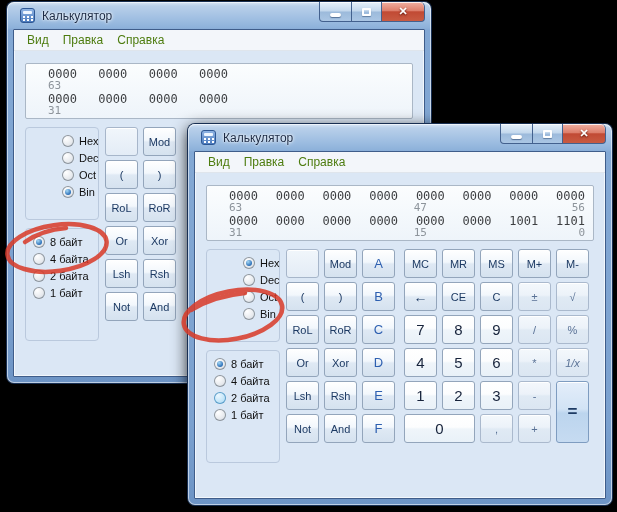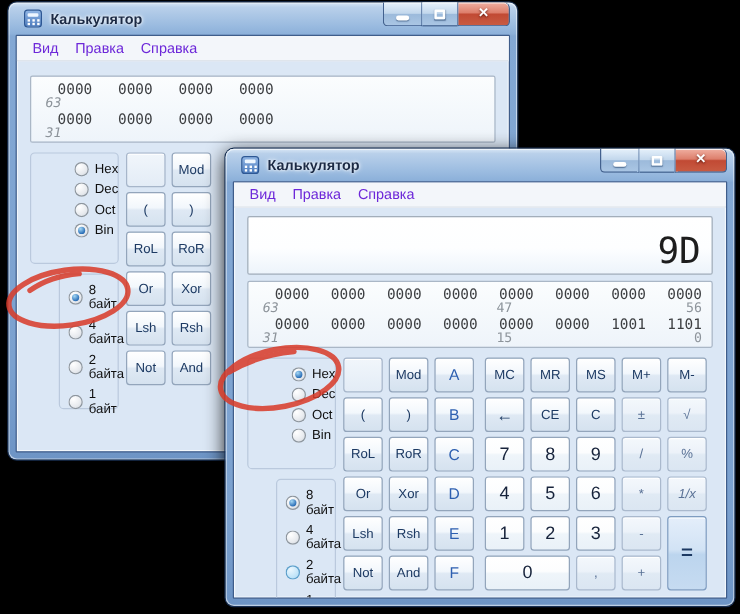--- a/index.html
+++ b/index.html
@@ -14,21 +14,21 @@
     position:absolute; width:424px; height:381px;
     border-radius:7px; padding:27px 6px 6px;
     background:linear-gradient(180deg,#d9e7f6 0px,#b9d0ea 4px,#9dbde1 18px,#8db1da 26px,#83a8d4 28px,#7ba1cf 300px,#6d94c5 381px);
     box-shadow: inset 0 0 0 1px rgba(255,255,255,.55), 0 0 0 1px #182f52, 0 4px 16px rgba(0,0,0,.9);
   }
   #back-window  { left:7px;  top:2px;  z-index:1; }
   #front-window { left:188px; top:124px; z-index:2; }
 
   .titlebar { position:absolute; top:0; left:0; right:0; height:27px;
     display:flex; align-items:center; padding-left:13px; gap:7px; }
-  .title-text { font-size:12px; color:#1b2a45; text-shadow:0 0 4px #fff, 0 0 2px #fff;font-weight:bold; }
+  .title-text { font-size:12px; color:#1b2a45; text-shadow:0 0 4px #fff, 0 0 2px #fff; }
 
   .calc-icon { width:15px; height:15px; border-radius:3px; position:relative;
     background:linear-gradient(180deg,#8fb4e4,#4d7cbe); border:1px solid #2d5794; }
   .calc-icon::before { content:""; position:absolute; left:2px; right:2px; top:2px; height:3px;
     background:#eef6ff; border-radius:1px; }
   .calc-icon::after { content:""; position:absolute; left:2px; top:7px; width:2px; height:2px; background:#fff;
     box-shadow:4px 0 #fff, 8px 0 #fff, 0 3px #fff, 4px 3px #fff, 8px 3px #fff; }
 
   
   .caption { position:absolute; top:0; right:6px; display:flex; height:20px; }
@@ -43,48 +43,48 @@
     box-shadow:0 1px 1px rgba(30,60,100,.6); }
   .glyph-max { width:9px; height:8px; border:2px solid #fff; border-radius:1px;
     box-shadow:0 1px 1px rgba(30,60,100,.5); }
   .glyph-close { color:#fff; font-size:11px; font-weight:bold; line-height:1;
     text-shadow:0 1px 2px #5d180d; }
 
   
   .client { width:100%; height:100%; background:#dbe7f5; border:1px solid #3f5d8a; border-radius:1px;
     box-shadow: inset 0 0 0 1px rgba(255,255,255,.65); display:flex; flex-direction:column; overflow:hidden; }
   .menubar { height:21px; flex:none; background:#f3f6fa; border-bottom:1px solid #dfe5ec;
-    display:flex; align-items:center; padding-left:6px; font-size:12px; color:#6d28d9; }
+    display:flex; align-items:center; padding-left:6px; font-size:12px; color:#4d7c0f; }
   .menu-item { padding:2px 7px; border-radius:2px; }
   .content { flex:1; padding:7px 11px 4px; display:flex; flex-direction:column; }
 
   
   .display { height:49px; flex:none; border:1px solid #a3aeba; border-radius:2px;
     background:linear-gradient(180deg,#ffffff 0%,#fdfeff 55%,#edf4fb 100%);
     display:flex; align-items:flex-end; justify-content:flex-end; padding:2px 9px 3px;
     font-family:"DejaVu Sans Mono", monospace; font-size:30px; line-height:1; color:#1d1d1d; }
 
   
   .bitpanel { margin-top:5px; height:56px; flex:none; border:1px solid #aab7c6; border-radius:2px;
     background:linear-gradient(180deg,#fbfdfe,#eef4fa); padding:4px 8px 2px;
     font-family:"DejaVu Sans Mono", monospace; }
   .bits-line { display:flex; justify-content:space-between; font-size:12px; line-height:12px; color:#3d3f42;margin-left:14px; }
   .bits-line.narrow { width:180px; }
   .labels-line { position:relative; height:12px; font-size:11px; line-height:11px; color:#8d949b; margin-bottom:1px; }
-  .labels-line .l-left  { position:absolute; left:4px;font-style:italic; }
+  .labels-line .l-left  { position:absolute; left:14px; }
   .labels-line .l-mid   { position:absolute; left:51%;margin-left:10px; }
   .labels-line .l-right { position:absolute; right:0; }
 
   
   .keypad { margin-top:8px; display:flex; gap:6px; }
   .side { width:74px; flex:none; }
   .gbox { border:1px solid #bac9dd; border-radius:4px; padding:7px 0 4px 7px;
     display:flex; flex-direction:column; gap:5px; }
   .gbox.base { height:93px;padding-left:36px; }
-  .gbox.bytes { margin-top:8px; height:113px;margin-left:24px; }
+  .gbox.bytes { margin-top:8px; height:113px; }
   .radio-row { display:flex; align-items:center; gap:5px; font-size:11px; color:#101010; line-height:12px; }
   .radio { width:12px; height:12px; flex:none; border-radius:50%;
     background:radial-gradient(circle at 35% 30%, #ffffff, #e7eaee 55%, #c2c9d1);
     box-shadow: inset 0 0 0 1px #8d969f; position:relative; }
   .radio.sel::after { content:""; position:absolute; left:3px; top:3px; width:6px; height:6px; border-radius:50%;
     background:radial-gradient(circle at 35% 30%, #a5d8f5, #2c70b8 70%, #1a579c); }
   .radio.hov { background:radial-gradient(circle at 35% 30%, #ecf7fe, #c2e5f9 55%, #9ed1f0);
     box-shadow: inset 0 0 0 1px #5d9ec9; }
 
   .btns { display:flex; gap:9px; }
@@ -236,23 +236,20 @@
         <span class="glyph-close">✕</span>
       </div>
   </div>
   <div class="client">
     <div class="menubar">
       <span class="menu-item">Вид</span>
       <span class="menu-item">Правка</span>
       <span class="menu-item">Справка</span>
     </div>
     <div class="content">
-      <div class="display">
-        <span>9D</span>
-      </div>
       <div class="bitpanel">
         <div class="bits-line">
           <span>0000</span>
           <span>0000</span>
           <span>0000</span>
           <span>0000</span>
           <span>0000</span>
           <span>0000</span>
           <span>0000</span>
           <span>0000</span>

